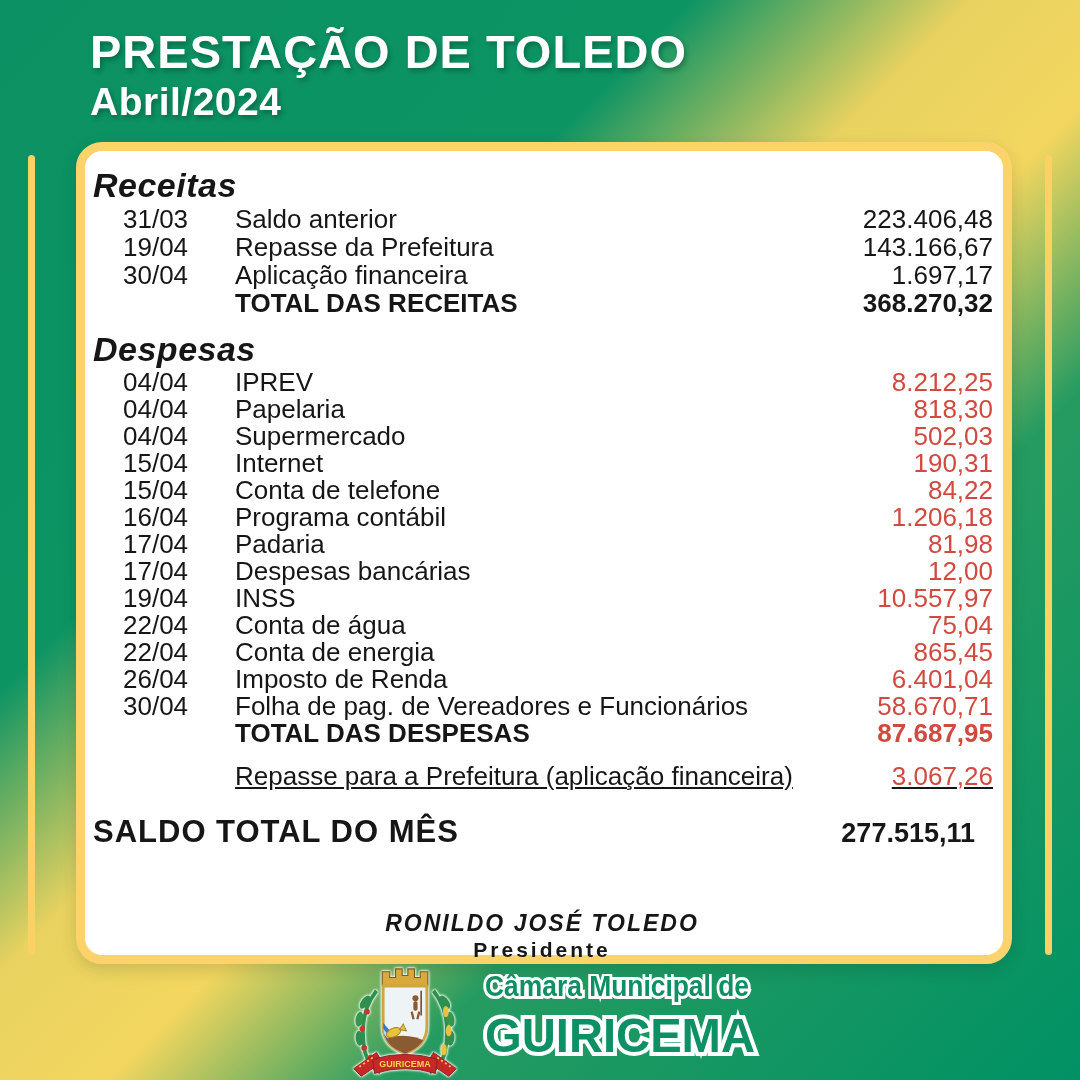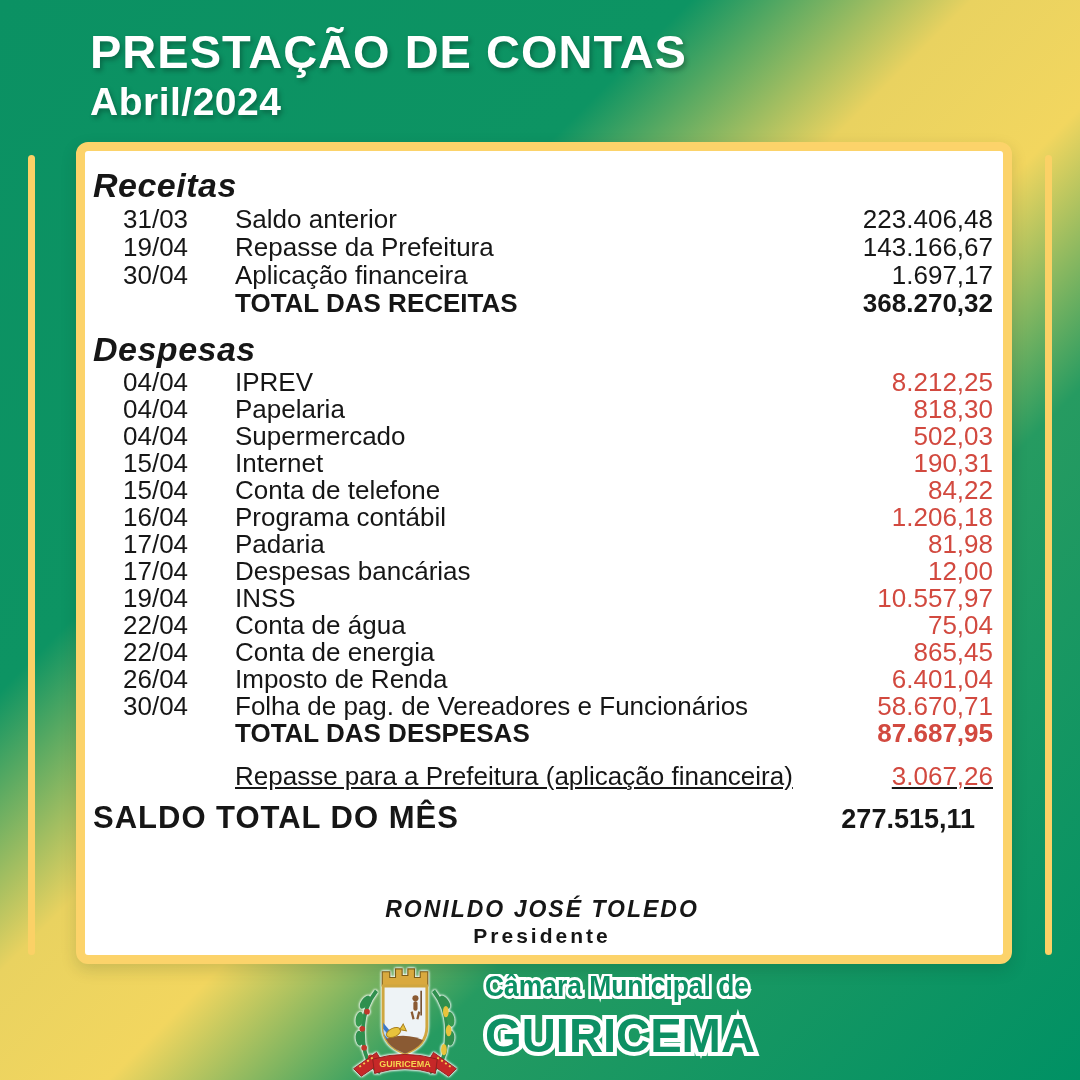--- a/index.html
+++ b/index.html
@@ -31,56 +31,56 @@
   .hdr{position:absolute;left:90px;top:24px;color:#fff;text-shadow:2px 3px 5px rgba(0,0,0,.28);}
   .hdr h1{font-size:47px;font-weight:700;letter-spacing:1px;line-height:56px;}
   .hdr h2{font-size:39px;font-weight:700;letter-spacing:.5px;line-height:44px;}
   
   .side-line{position:absolute;width:7px;top:155px;height:800px;border-radius:4px;background:var(--accent-line);}
   .side-line.left{left:28px;}
   .side-line.right{left:1045px;}
   
   .card{
     position:absolute;left:76px;top:142px;width:936px;height:822px;
-    background:#fff;border:9px solid var(--card-border);border-radius:12px;
+    background:#fff;border:9px solid var(--card-border);border-radius:26px;
     padding:14px 10px 0 6px;
     box-shadow:0 6px 16px rgba(0,40,25,.15);
   }
   .section-title{font-size:34px;font-weight:700;font-style:italic;line-height:40px;padding-left:2px;letter-spacing:.5px;}
   .section-title.despesas{margin-top:12px;}
   .row{display:flex;align-items:baseline;line-height:28px;font-size:26px;}
   .despesas-rows .row, .row.total-despesas{line-height:27px;}
   .cell.date{width:62px;margin-left:32px;white-space:nowrap;}
   .cell.desc{margin-left:50px;white-space:nowrap;}
   .cell.value{margin-left:auto;text-align:right;white-space:nowrap;}
   .row.total{font-weight:700;}
   .despesas-rows .cell.value,
   .row.total-despesas .cell.value,
   .row.repasse .cell.value{color:var(--expense-red);}
   .row.repasse{margin-top:14px;line-height:30px;text-decoration:underline;}
-  .saldo-row{display:flex;align-items:baseline;margin-top:6px;line-height:42px;}
+  .saldo-row{display:flex;align-items:baseline;margin-top:20px;line-height:42px;}
   .saldo-row .label{font-size:31px;font-weight:700;letter-spacing:1px;padding-left:2px;}
   .saldo-row .value{margin-left:auto;margin-right:18px;font-size:27px;font-weight:700;}
   .signature{margin-top:56px;text-align:center;}
   .signature .name{font-size:23px;font-weight:700;font-style:italic;letter-spacing:2px;line-height:27px;}
   .signature .role{font-size:21px;font-weight:700;letter-spacing:3px;line-height:25px;}
   
   .footer{position:absolute;left:348px;top:962px;display:flex;align-items:flex-start;}
   .crest{filter:drop-shadow(0 0 1.2px #fff) drop-shadow(0 0 1.2px #fff);}
   .wordmark{margin-left:8px;margin-top:12px;}
   .wordmark text{font-family:"Liberation Sans","DejaVu Sans",sans-serif;font-weight:700;}
   .wm-main{paint-order:stroke;stroke:#fff;fill:var(--logo-green);}
   .wm-shadow{fill:#0a5a3e;}
   .crest-banner-text{font-family:"Liberation Sans","DejaVu Sans",sans-serif;font-weight:700;fill:#f5d54f;}
 </style>
 </head>
 <body>
 
 <div class="hdr">
-  <h1>PRESTAÇÃO DE CONTAS</h1>
+  <h1>PRESTAÇÃO DE TOLEDO</h1>
   <h2>Abril/2024</h2>
 </div>
 
 <div class="side-line left"></div>
 <div class="side-line right"></div>
 
 <main class="card">
 
   <h3 class="section-title">Receitas</h3>
 

